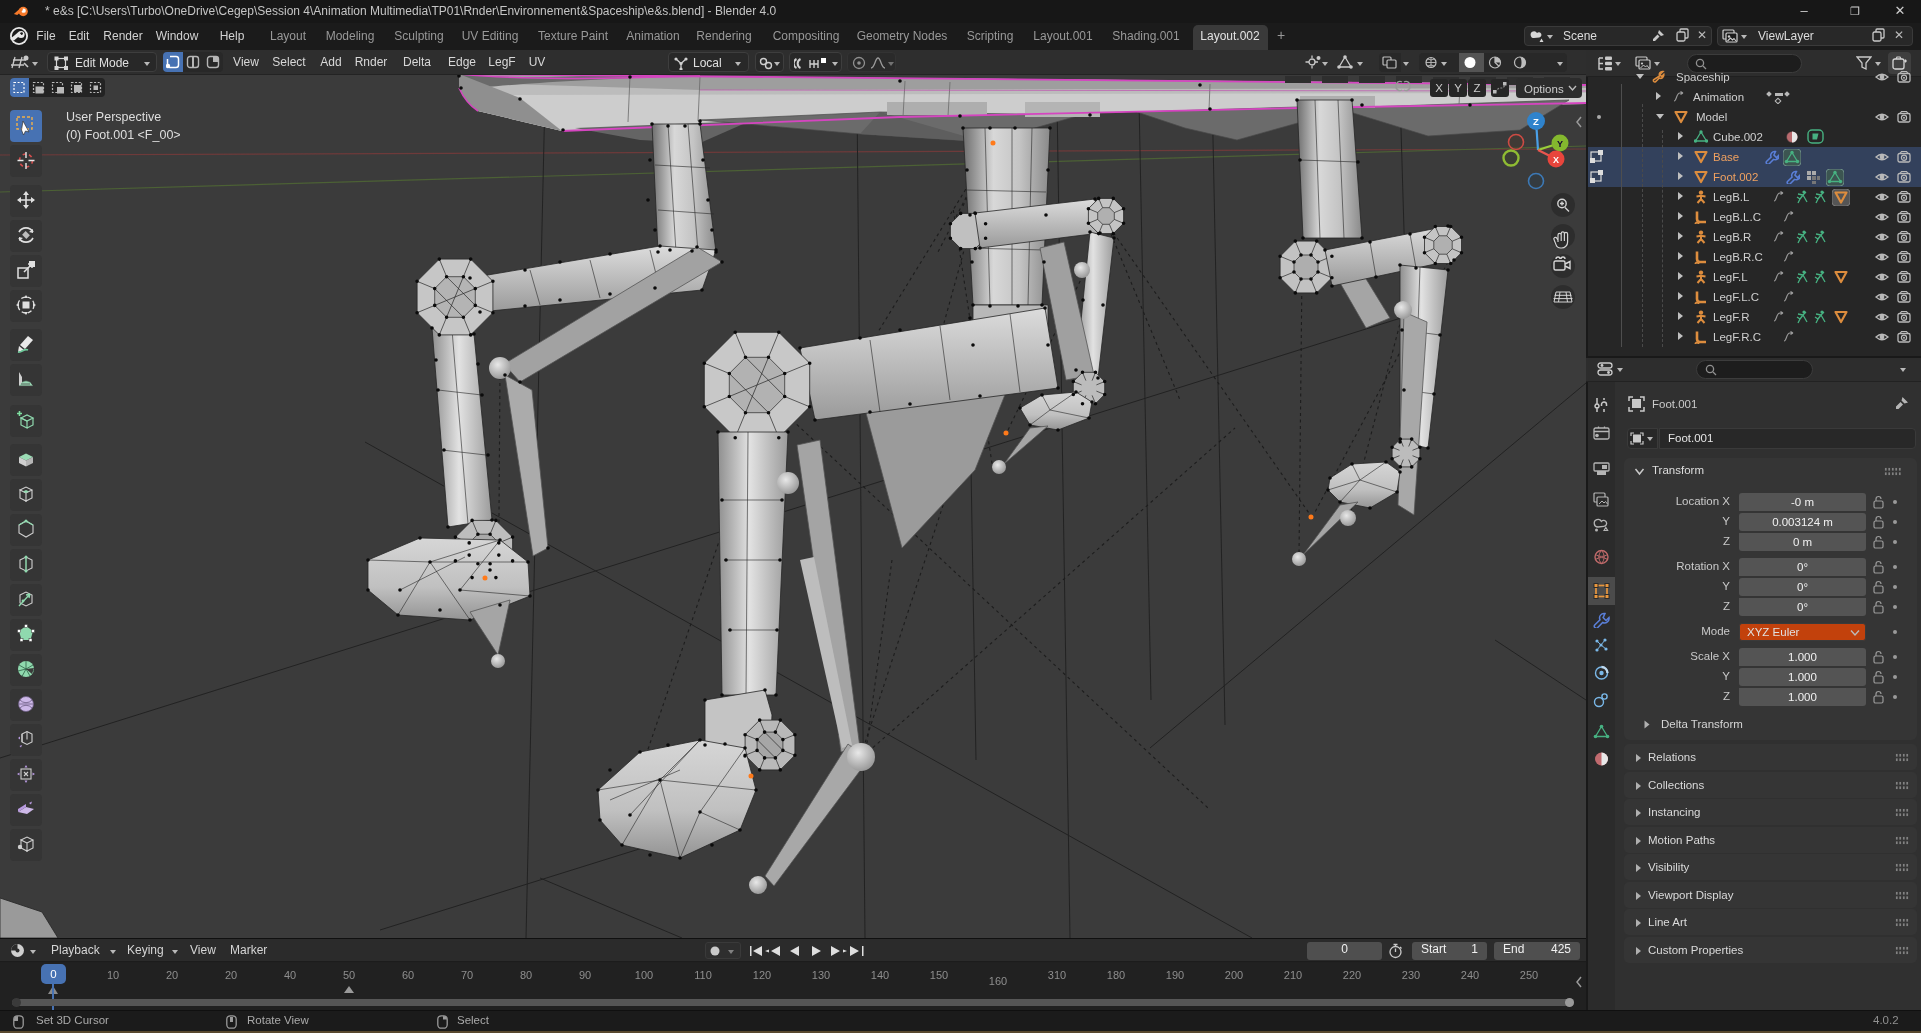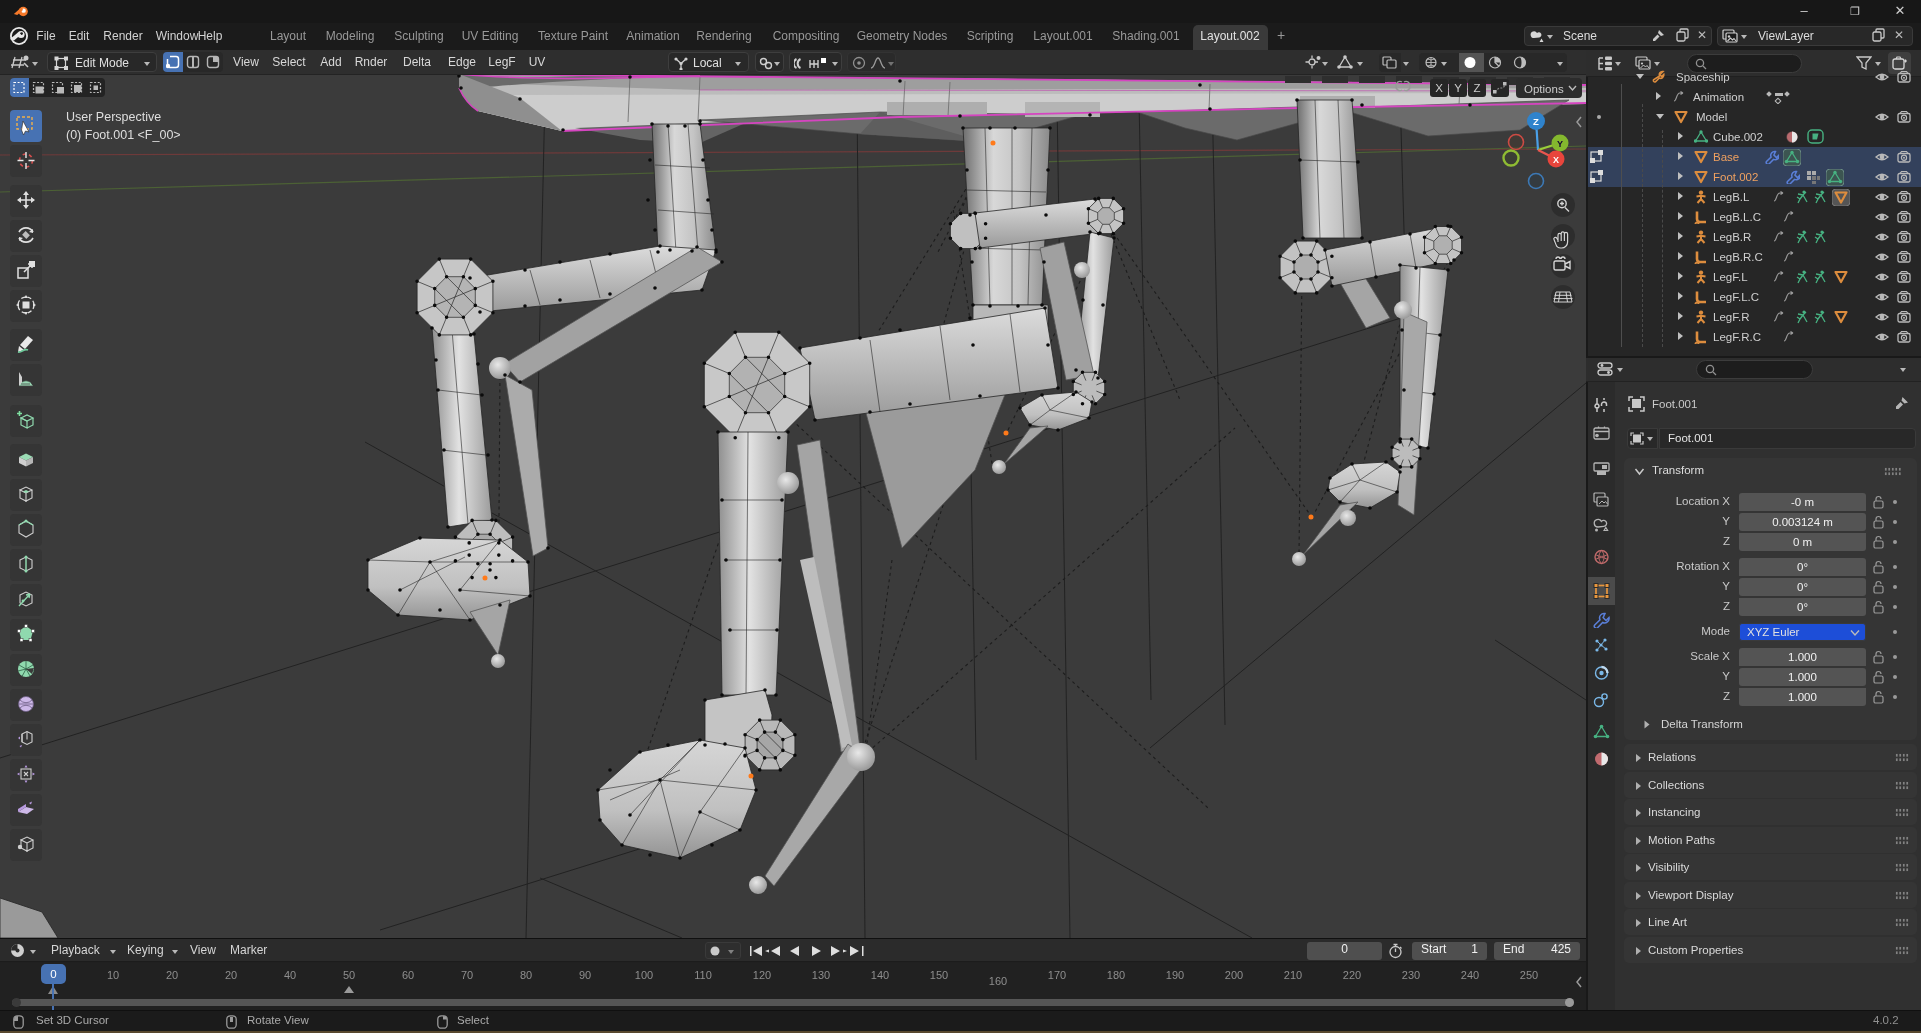--- a/index.html
+++ b/index.html
@@ -27,38 +27,39 @@
 .toolbtn{position:absolute;left:10px;width:32px;height:32px;background:#353535;border-radius:4px}
 .winbtn{position:absolute;top:0;width:34px;height:23px;color:#cfcfcf;text-align:center;line-height:22px;font-size:13px}
 </style></head><body>
 
 <div class="abs titlebar">
 <svg class="abs" style="left:13px;top:4px" width="17" height="15" viewBox="0 0 20 16">
       <circle cx="12" cy="8" r="5.5" fill="#f5792a"></circle>
       <circle cx="12.5" cy="7" r="2.6" fill="#fff"></circle>
       <path d="M1 11 L9 4 L12 6 L5 12 Z" fill="#f5792a"></path>
     </svg>
+<div class="abs" style="left:45px;top:4px">* e&amp;s [C:\Users\Turbo\OneDrive\Cegep\Session 4\Animation Multimedia\TP01\Rnder\Environnement&amp;Spaceship\e&amp;s.blend] - Blender 4.0</div>
 <div class="winbtn" style="left:1787px">–</div>
 <div class="winbtn" style="left:1838px;font-size:11px">❐</div>
 <div class="winbtn" style="left:1883px">✕</div>
 </div>
 
 <div class="abs menubar">
 <svg class="abs" style="left:8px;top:3px" width="22" height="20" viewBox="0 0 22 20">
       <circle cx="11" cy="10" r="9" fill="#e8e8e8"></circle>
       <circle cx="11" cy="10" r="7.2" fill="#1b1b1b"></circle>
       <circle cx="13" cy="8.5" r="3.6" fill="#e8e8e8"></circle>
       <circle cx="13.6" cy="7.6" r="1.4" fill="#1b1b1b"></circle>
       <path d="M2 13 L10 6.5 L13 8.5 L6 14.5 Z" fill="#e8e8e8"></path>
     </svg>
 <div class="menu-item" style="left:46px">File</div>
 <div class="menu-item" style="left:79px">Edit</div>
 <div class="menu-item" style="left:123px">Render</div>
 <div class="menu-item" style="left:177px">Window</div>
-<div class="menu-item" style="left:210px">Help</div>
+<div class="menu-item" style="left:232px">Help</div>
 <div class="tab" style="left:288px">Layout</div>
 <div class="tab" style="left:350px">Modeling</div>
 <div class="tab" style="left:419px">Sculpting</div>
 <div class="tab" style="left:490px">UV Editing</div>
 <div class="tab" style="left:573px">Texture Paint</div>
 <div class="tab" style="left:653px">Animation</div>
 <div class="tab" style="left:724px">Rendering</div>
 <div class="tab" style="left:806px">Compositing</div>
 <div class="tab" style="left:902px">Geometry Nodes</div>
 <div class="tab" style="left:990px">Scripting</div>
@@ -662,21 +663,21 @@
     <span class="abs" style="left:467px;top:6px;transform:translateX(-50%)">70</span>
     <span class="abs" style="left:526px;top:6px;transform:translateX(-50%)">80</span>
     <span class="abs" style="left:585px;top:6px;transform:translateX(-50%)">90</span>
     <span class="abs" style="left:644px;top:6px;transform:translateX(-50%)">100</span>
     <span class="abs" style="left:703px;top:6px;transform:translateX(-50%)">110</span>
     <span class="abs" style="left:762px;top:6px;transform:translateX(-50%)">120</span>
     <span class="abs" style="left:821px;top:6px;transform:translateX(-50%)">130</span>
     <span class="abs" style="left:880px;top:6px;transform:translateX(-50%)">140</span>
     <span class="abs" style="left:939px;top:6px;transform:translateX(-50%)">150</span>
     <span class="abs" style="left:998px;top:12px;transform:translateX(-50%)">160</span>
-    <span class="abs" style="left:1057px;top:6px;transform:translateX(-50%)">170</span>
+    <span class="abs" style="left:1057px;top:6px;transform:translateX(-50%)">310</span>
     <span class="abs" style="left:1116px;top:6px;transform:translateX(-50%)">180</span>
     <span class="abs" style="left:1175px;top:6px;transform:translateX(-50%)">190</span>
     <span class="abs" style="left:1234px;top:6px;transform:translateX(-50%)">200</span>
     <span class="abs" style="left:1293px;top:6px;transform:translateX(-50%)">210</span>
     <span class="abs" style="left:1352px;top:6px;transform:translateX(-50%)">220</span>
     <span class="abs" style="left:1411px;top:6px;transform:translateX(-50%)">230</span>
     <span class="abs" style="left:1470px;top:6px;transform:translateX(-50%)">240</span>
     <span class="abs" style="left:1529px;top:6px;transform:translateX(-50%)">250</span>
 <svg class="abs" style="left:44px;top:22px" width="18" height="9" viewBox="0 0 18 9">
       <path d="M4 9 L9 1 L14 9 Z" fill="#8a8a8a"></path>
@@ -1254,21 +1255,21 @@
   </svg>
 <div class="abs" style="left:1893px;top:585px;width:4px;height:4px;border-radius:50%;background:#9a9a9a"></div>
 <div class="lbl" style="left:1620px;top:600px;width:110px">Z</div>
 <div class="f" style="left:1739px;top:598px;width:127px;height:18px;border-radius:0 0 3px 3px;line-height:18px">0°</div>
 <svg class="abs" style="left:1872px;top:600px" width="13" height="14" viewBox="0 0 13 14">
     <rect x="2" y="6" width="9" height="7" rx="1.5" fill="none" stroke="#9a9a9a" stroke-width="1.2"></rect>
     <path d="M4 6 V4 a2.5 2.5 0 0 1 5 0" fill="none" stroke="#9a9a9a" stroke-width="1.2"></path>
   </svg>
 <div class="abs" style="left:1893px;top:605px;width:4px;height:4px;border-radius:50%;background:#9a9a9a"></div>
 <div class="lbl" style="left:1620px;top:625px;width:110px">Mode</div>
-<div class="abs" style="left:1739px;top:623px;width:127px;height:18px;background:#1d4ed8;border:1px solid #3a3a3a;border-radius:3px;color:#e0e0e0;font-size:11.5px">
+<div class="abs" style="left:1739px;top:623px;width:127px;height:18px;background:#c2410c;border:1px solid #3a3a3a;border-radius:3px;color:#e0e0e0;font-size:11.5px">
     <span style="position:absolute;left:7px;top:2px">XYZ Euler</span>
   </div>
 <svg class="abs" style="left:1850px;top:629px" width="10" height="8" viewBox="0 0 10 8">
     <path d="M1 1.5 L5 6 L9 1.5" fill="none" stroke="#bbb" stroke-width="1.4"></path>
   </svg>
 <div class="abs" style="left:1893px;top:630px;width:4px;height:4px;border-radius:50%;background:#9a9a9a"></div>
 <div class="lbl" style="left:1620px;top:650px;width:110px">Scale X</div>
 <div class="f" style="left:1739px;top:648px;width:127px;height:18px;border-radius:3px 3px 0 0;line-height:18px">1.000</div>
 <svg class="abs" style="left:1872px;top:650px" width="13" height="14" viewBox="0 0 13 14">
     <rect x="2" y="6" width="9" height="7" rx="1.5" fill="none" stroke="#9a9a9a" stroke-width="1.2"></rect>

